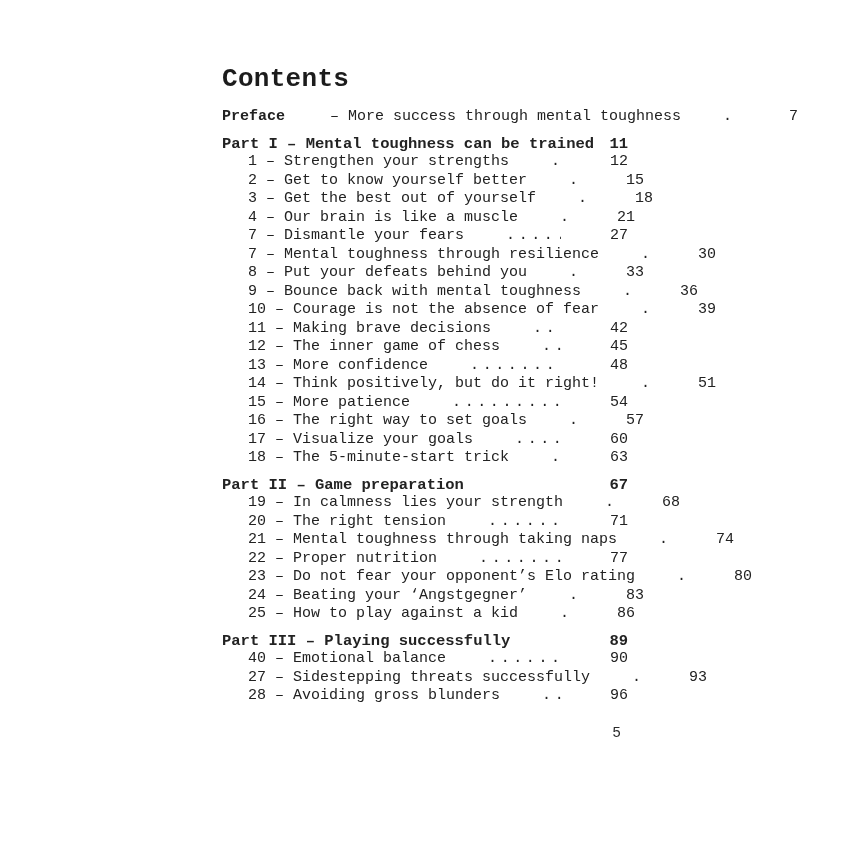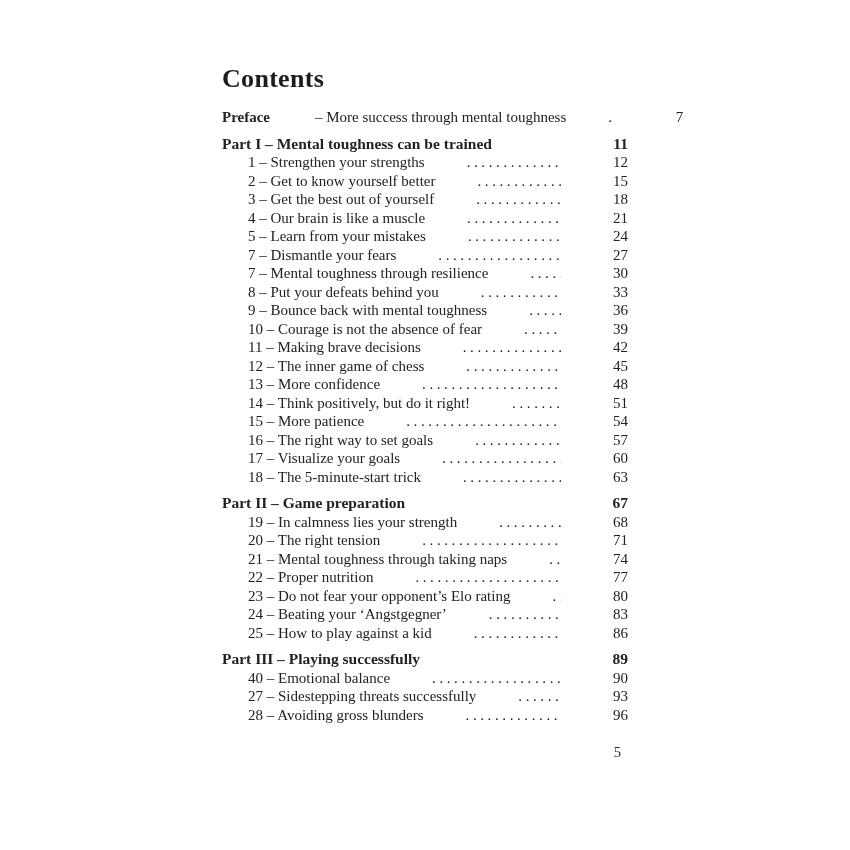--- a/index.html
+++ b/index.html
@@ -5,21 +5,21 @@
   html, body {
     margin: 0;
     padding: 0;
     background: #ffffff;
   }
   .sheet {
     position: relative;
     width: 850px;
     height: 798px;
     background: #ffffff;
-    font-family: Liberation Serif, serif;
+    font-family: Liberation Mono, monospace;
     color: #222222;
     overflow: hidden;
   }
   .toc {
     position: absolute;
     left: 222px;
     top: 64px;
     width: 406px;
   }
   .page-title {
@@ -134,25 +134,20 @@
               <span class="entry-label">3 – Get the best out of yourself</span>
               <span class="leader"></span>
               <span class="pagenum">18</span>
             </div>
             <div class="trow">
               <span class="entry-label">4 – Our brain is like a muscle</span>
               <span class="leader"></span>
               <span class="pagenum">21</span>
             </div>
             <div class="trow">
-              <span class="entry-label">5 – Learn from your mistakes</span>
-              <span class="leader"></span>
-              <span class="pagenum">24</span>
-            </div>
-            <div class="trow">
               <span class="entry-label">7 – Dismantle your fears</span>
               <span class="leader"></span>
               <span class="pagenum">27</span>
             </div>
             <div class="trow">
               <span class="entry-label">7 – Mental toughness through resilience</span>
               <span class="leader"></span>
               <span class="pagenum">30</span>
             </div>
             <div class="trow">

